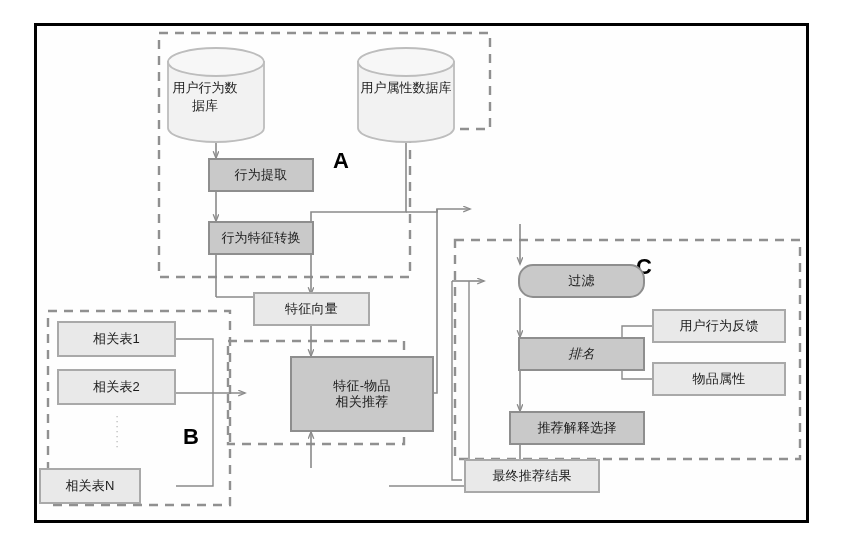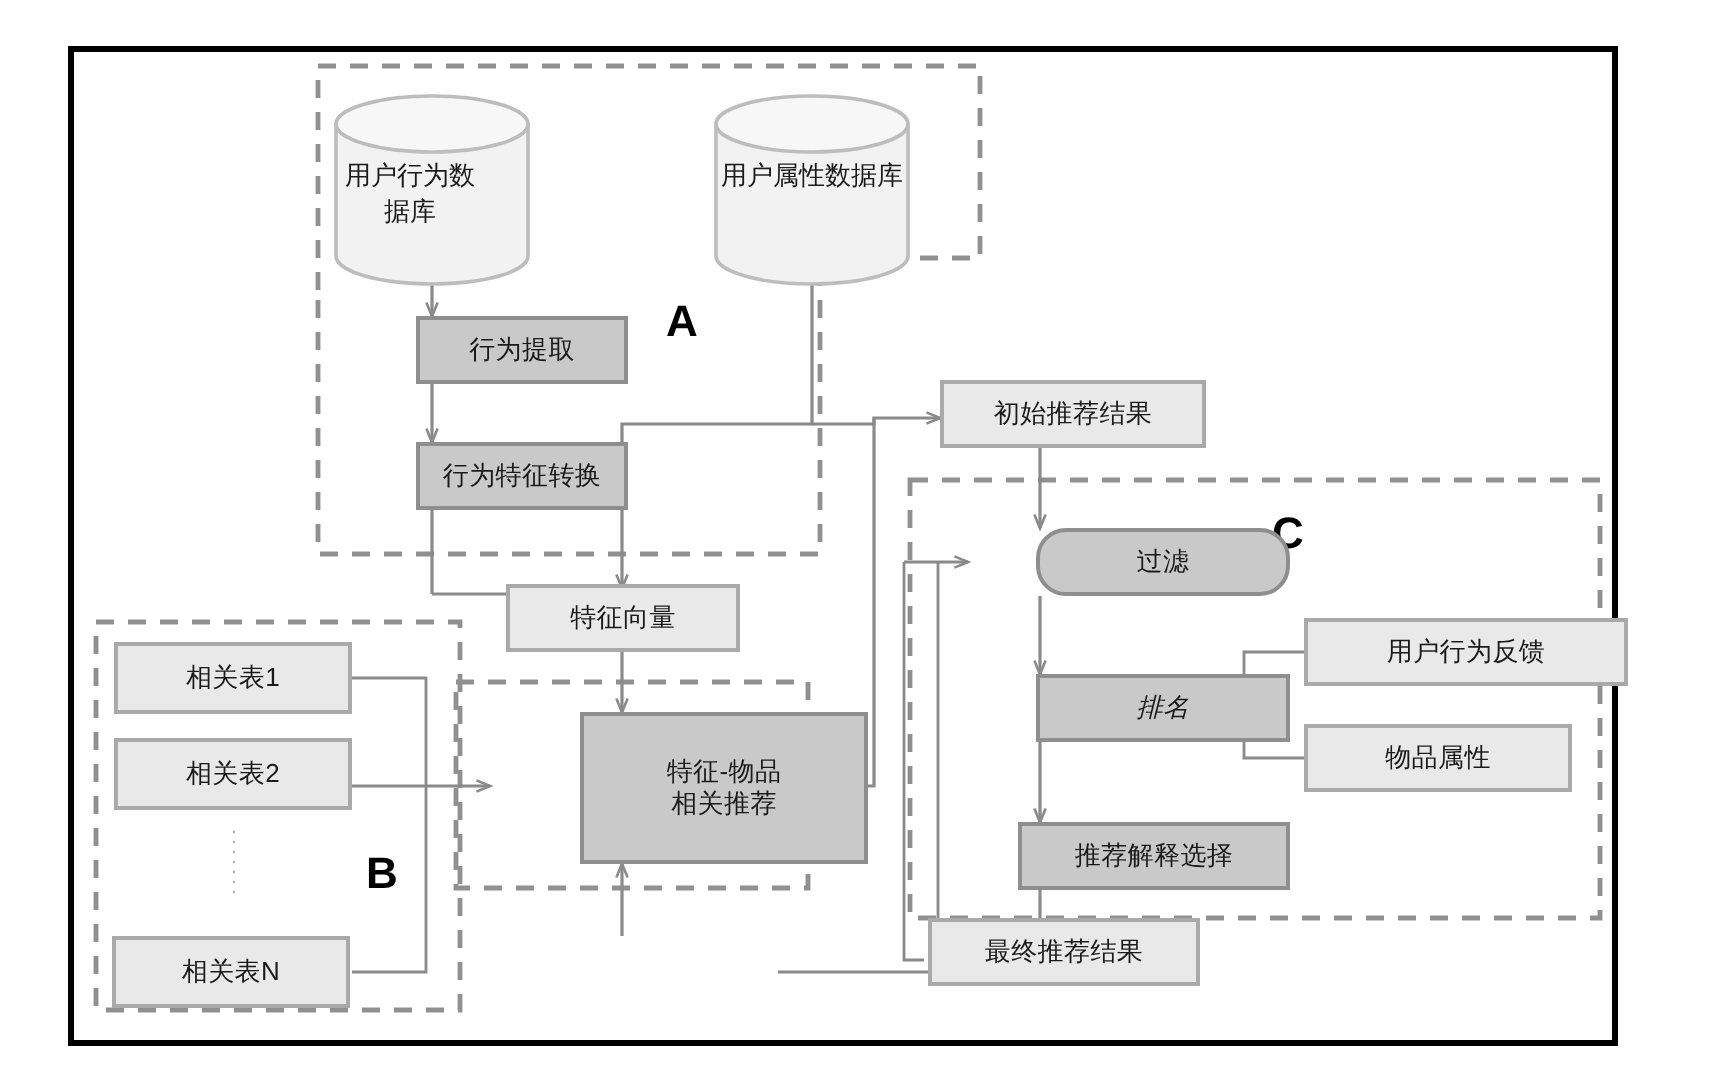--- a/index.html
+++ b/index.html
@@ -109,32 +109,31 @@
   <div class="dots" style="left:112px;top:414px;width:10px;">
     <span style="display:block;">·</span>
       <span style="display:block;">·</span>
     <span style="display:block;">·</span>
       <span style="display:block;">·</span>
     <span style="display:block;">·</span>
       <span style="display:block;">·</span>
     <span style="display:block;">·</span>
   </div>
 
-  <div class="node light" style="left:56px;top:468px;width:119px;height:36px;">相关表N</div>
+  <div class="node light" style="left:39px;top:468px;width:102px;height:36px;">相关表N</div>
 
   <div class="node dark" style="left:245px;top:356px;width:144px;height:76px;white-space:pre-line;">特征-物品
 相关推荐</div>
 
 
-  <div class="node light" style="left:470px;top:190px;width:133px;height:34px;">初始推荐结果</div>
 
   <div class="node dark" style="left:473px;top:264px;width:127px;height:34px;border-radius:15px;">过滤</div>
 
   <div class="node dark" style="left:473px;top:337px;width:127px;height:34px;font-style:italic;">排名</div>
 
   <div class="node dark" style="left:464px;top:411px;width:136px;height:34px;">推荐解释选择</div>
 
   <div class="node light" style="left:464px;top:459px;width:136px;height:34px;">最终推荐结果</div>
 
-  <div class="node light" style="left:652px;top:309px;width:162px;height:34px;">用户行为反馈</div>
+  <div class="node light" style="left:652px;top:309px;width:134px;height:34px;">用户行为反馈</div>
 
   <div class="node light" style="left:652px;top:362px;width:134px;height:34px;">物品属性</div>
 </div>
 
 </body></html>

